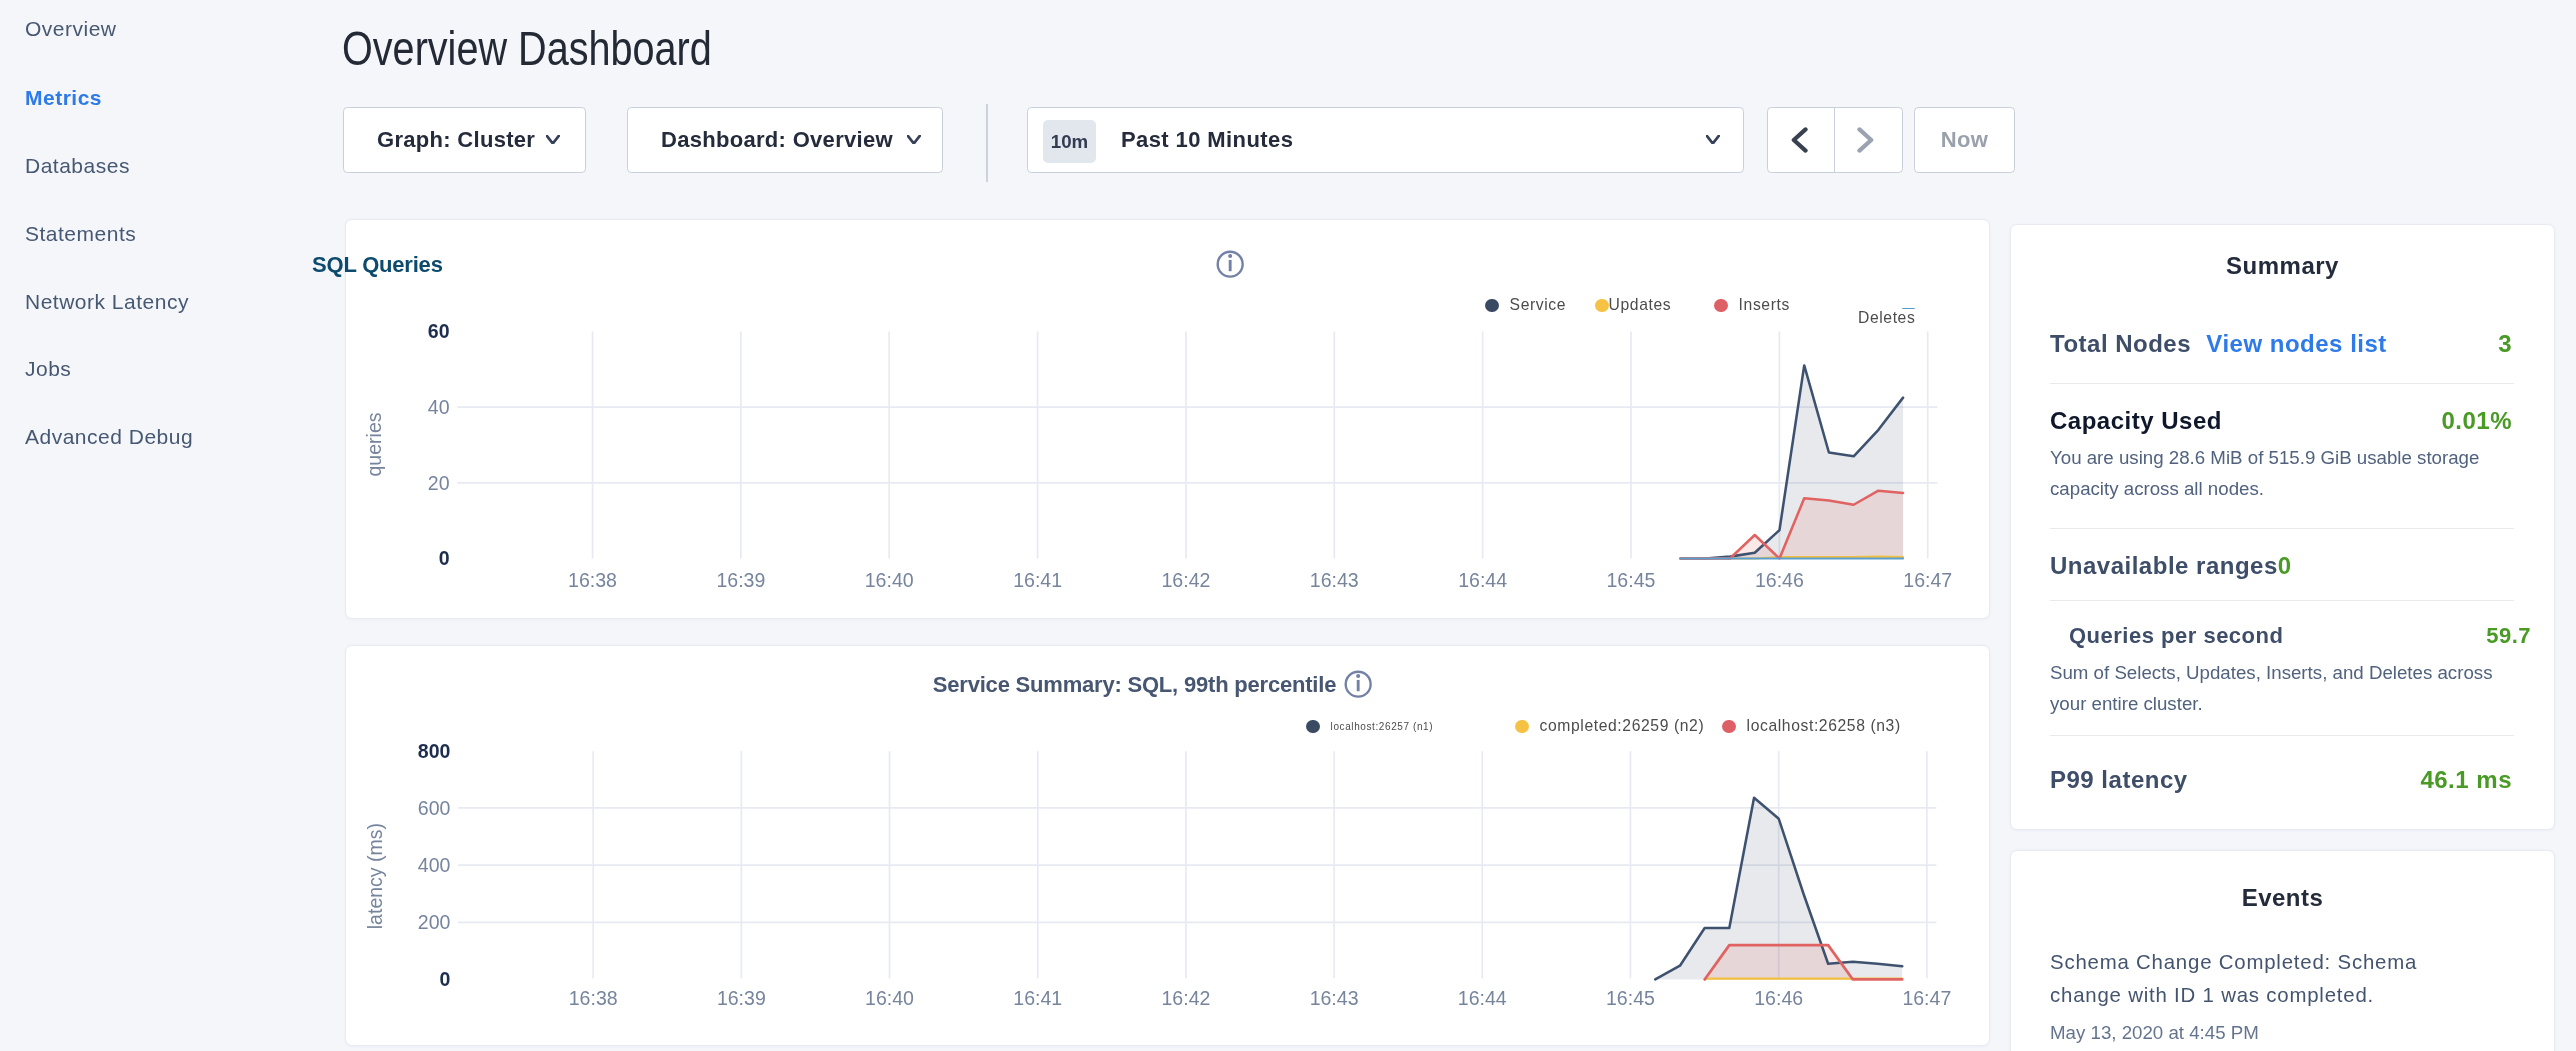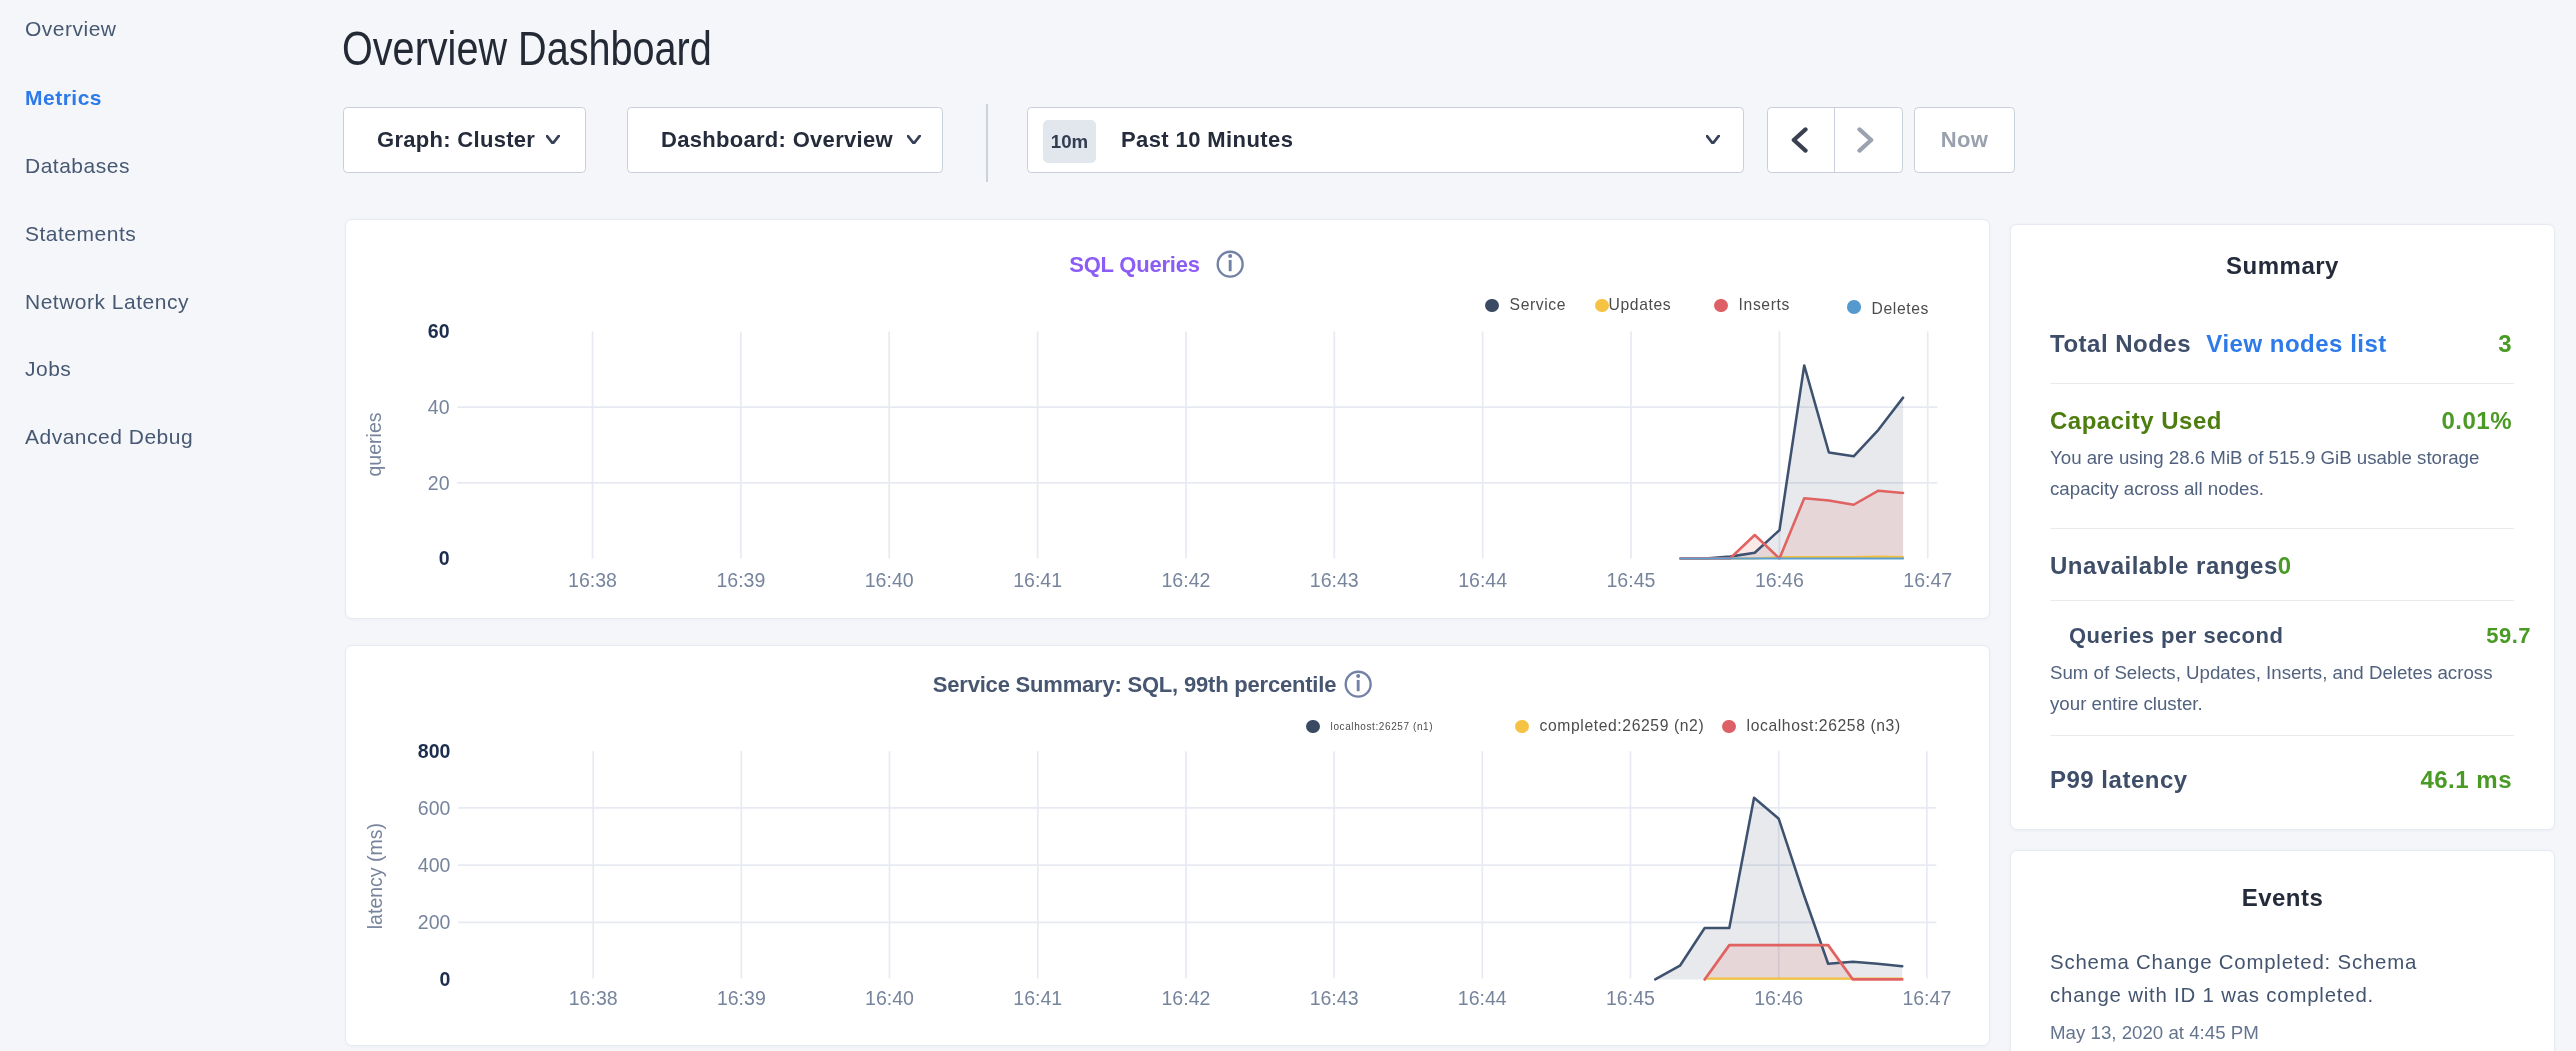--- a/index.html
+++ b/index.html
@@ -34,21 +34,21 @@
 <div style="position:absolute;left:1834px;top:107px;width:0.9px;height:65px;background:#c9cfdb;"></div>
 <svg style="position:absolute;left:1791px;top:127px" width="17" height="26" viewBox="0 0 20 31">
     <polyline points="17.2,2.8 3.2,15.5 17.2,28.2" fill="none" stroke="#39404f" stroke-width="5" stroke-linecap="round" stroke-linejoin="round"></polyline>
   </svg>
 <svg style="position:absolute;left:1857px;top:127px" width="17" height="26" viewBox="0 0 20 31">
     <polyline points="2.8,2.8 16.8,15.5 2.8,28.2" fill="none" stroke="#9ba3b1" stroke-width="5" stroke-linecap="round" stroke-linejoin="round"></polyline>
   </svg>
 <div style="position:absolute;left:1914px;top:107px;width:101px;height:66px;background:#fff;border:0.9px solid #c9cfdb;border-radius:4.3px;box-sizing:border-box;"></div>
 <div style="position:absolute;left:1914px;top:107px;width:101px;height:66px;line-height:66px;text-align:center;font-size:22px;font-weight:bold;letter-spacing:0.4px;color:#99a1ae;">Now</div>
 <div style="position:absolute;left:345px;top:219px;width:1645px;height:400px;background:#fff;border:0.9px solid #e7eaf0;border-radius:6.8px;box-shadow:0 0.9px 2.6px rgba(60,70,90,0.04);box-sizing:border-box;"></div>
-<div style="position:absolute;left:345px;top:252px;width:1645px;text-align:center;transform:translateX(-33px);font-size:22px;font-weight:bold;letter-spacing:-0.2px;color:#8b5cf6;">SQL Queries</div>
+<div style="position:absolute;left:345px;top:252px;width:1645px;text-align:left;transform:translateX(-33px);font-size:22px;font-weight:bold;letter-spacing:-0.2px;color:#0c4a6e;">SQL Queries</div>
 <svg style="position:absolute;left:1216px;top:250px" width="28" height="28" viewBox="0 0 33 33">
     <circle cx="16.7" cy="16.7" r="14.7" fill="none" stroke="#7481a7" stroke-width="2.8"></circle>
     <line x1="16.7" y1="11.7" x2="16.7" y2="25.0" stroke="#7481a7" stroke-width="3.4"></line>
     <circle cx="16.7" cy="7.1" r="2.4" fill="#7481a7"></circle>
   </svg>
 <svg style="position:absolute;left:345px;top:219px;" width="1645" height="400" font-family="&quot;Liberation Sans&quot;, sans-serif" viewBox="0 0 1934 470">
     <line x1="291.0" y1="132" x2="291.0" y2="399" stroke="#e7eaf2" stroke-width="2"></line>
 <line x1="465.4" y1="132" x2="465.4" y2="399" stroke="#e7eaf2" stroke-width="2"></line>
 <line x1="639.8" y1="132" x2="639.8" y2="399" stroke="#e7eaf2" stroke-width="2"></line>
 <line x1="814.3" y1="132" x2="814.3" y2="399" stroke="#e7eaf2" stroke-width="2"></line>
@@ -87,21 +87,21 @@
     <span style="margin-left:11px;font-size:15.7px;letter-spacing:0.6px;color:#4c4c4c;white-space:nowrap;">Service</span>
   </div>
 <div style="position:absolute;left:1595px;top:296px;height:18.7px;display:flex;align-items:center;">
     <span style="width:13.6px;height:13.6px;border-radius:50%;background:#f5c243;display:inline-block;"></span>
     <span style="font-size:15.7px;letter-spacing:0.6px;color:#4c4c4c;white-space:nowrap;">Updates</span>
   </div>
 <div style="position:absolute;left:1714px;top:296px;height:18.7px;display:flex;align-items:center;">
     <span style="width:13.6px;height:13.6px;border-radius:50%;background:#dd6066;display:inline-block;"></span>
     <span style="margin-left:11px;font-size:15.7px;letter-spacing:0.6px;color:#4c4c4c;white-space:nowrap;">Inserts</span>
   </div>
-<div style="position:absolute;left:1847px;top:300px;height:18.7px;display:flex;align-items:flex-start;">
+<div style="position:absolute;left:1847px;top:308px;height:18.7px;display:flex;align-items:flex-end;flex-direction:column;">
     <span style="width:13.6px;height:13.6px;border-radius:50%;background:#559ace;display:inline-block;"></span>
     <span style="margin-left:11px;font-size:15.7px;letter-spacing:0.6px;color:#4c4c4c;white-space:nowrap;">Deletes</span>
   </div>
 <div style="position:absolute;left:345px;top:645px;width:1645px;height:401px;background:#fff;border:0.9px solid #e7eaf0;border-radius:6.8px;box-shadow:0 0.9px 2.6px rgba(60,70,90,0.04);box-sizing:border-box;"></div>
 <div style="position:absolute;left:345px;top:672px;width:1645px;text-align:center;transform:translateX(-33px);font-size:22px;font-weight:bold;letter-spacing:-0.2px;color:#475671;">Service Summary: SQL, 99th percentile</div>
 <svg style="position:absolute;left:1344px;top:670px" width="28" height="28" viewBox="0 0 33 33">
     <circle cx="16.7" cy="16.7" r="14.7" fill="none" stroke="#7481a7" stroke-width="2.8"></circle>
     <line x1="16.7" y1="11.7" x2="16.7" y2="25.0" stroke="#7481a7" stroke-width="3.4"></line>
     <circle cx="16.7" cy="7.1" r="2.4" fill="#7481a7"></circle>
   </svg>
@@ -154,21 +154,21 @@
     <span style="margin-left:11px;font-size:15.7px;letter-spacing:0.6px;color:#4c4c4c;white-space:nowrap;">localhost:26258 (n3)</span>
   </div>
 <div style="position:absolute;left:2010px;top:224px;width:545px;height:606px;background:#fff;border:0.9px solid #e7eaf0;border-radius:6.8px;box-shadow:0 0.9px 2.6px rgba(60,70,90,0.05);"></div>
 <div style="position:absolute;left:2010px;width:545px;top:252px;text-align:center;font-weight:bold;font-size:24px;letter-spacing:0.5px;color:#242b3a;">Summary</div>
 <div style="position:absolute;left:2050px;width:462px;top:327px;height:34px;display:flex;align-items:center;justify-content:space-between;font-weight:bold;font-size:24px;letter-spacing:0.5px;text-align:center;">
     <span style="color:#3e4d68;white-space:nowrap;">Total Nodes<span style="color:#2d7ae8;margin-left:15.3px;">View nodes list</span></span>
     <span style="color:#4a9a26;">3</span>
   </div>
 <div style="position:absolute;left:2050px;width:464px;top:383px;height:0.9px;background:#e8eaee;"></div>
 <div style="position:absolute;left:2050px;width:462px;top:404px;height:34px;display:flex;align-items:center;justify-content:space-between;font-weight:bold;font-size:24px;letter-spacing:0.5px;">
-    <span style="color:#4d7c0f;white-space:nowrap;">Capacity Used</span>
+    <span style="color:#0f172a;white-space:nowrap;">Capacity Used</span>
     <span style="color:#4a9a26;">0.01%</span>
   </div>
 <div style="position:absolute;left:2050px;width:476px;top:442px;font-size:18.7px;line-height:31px;color:#51627e;">You are using 28.6 MiB of 515.9 GiB usable storage<br>capacity across all nodes.</div>
 <div style="position:absolute;left:2050px;width:464px;top:528px;height:0.9px;background:#e8eaee;"></div>
 <div style="position:absolute;left:2050px;width:462px;top:549px;height:34px;display:flex;align-items:center;justify-content:flex-start;font-weight:bold;font-size:24px;letter-spacing:0.5px;">
     <span style="color:#3e4d68;white-space:nowrap;">Unavailable ranges</span>
     <span style="color:#4a9a26;">0</span>
   </div>
 <div style="position:absolute;left:2050px;width:464px;top:600px;height:0.9px;background:#e8eaee;"></div>
 <div style="position:absolute;left:2050px;width:462px;top:619px;height:34px;display:flex;align-items:center;justify-content:space-between;font-weight:bold;font-size:22px;letter-spacing:0.5px;margin-left:19px;">

